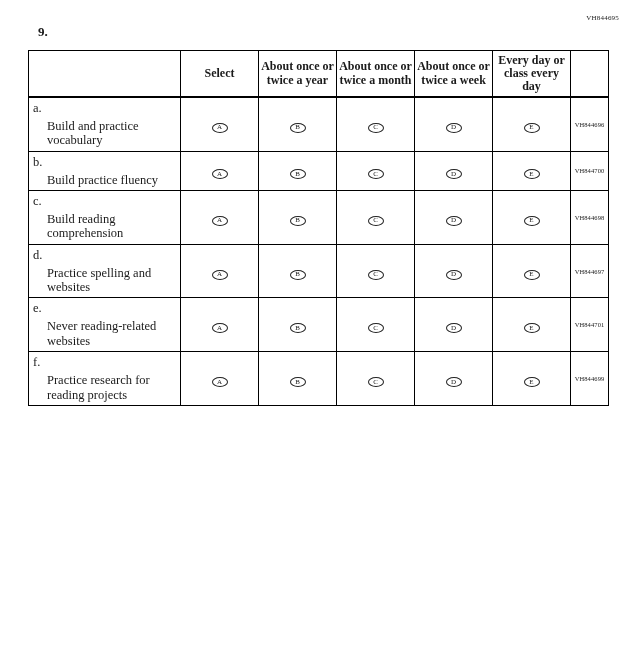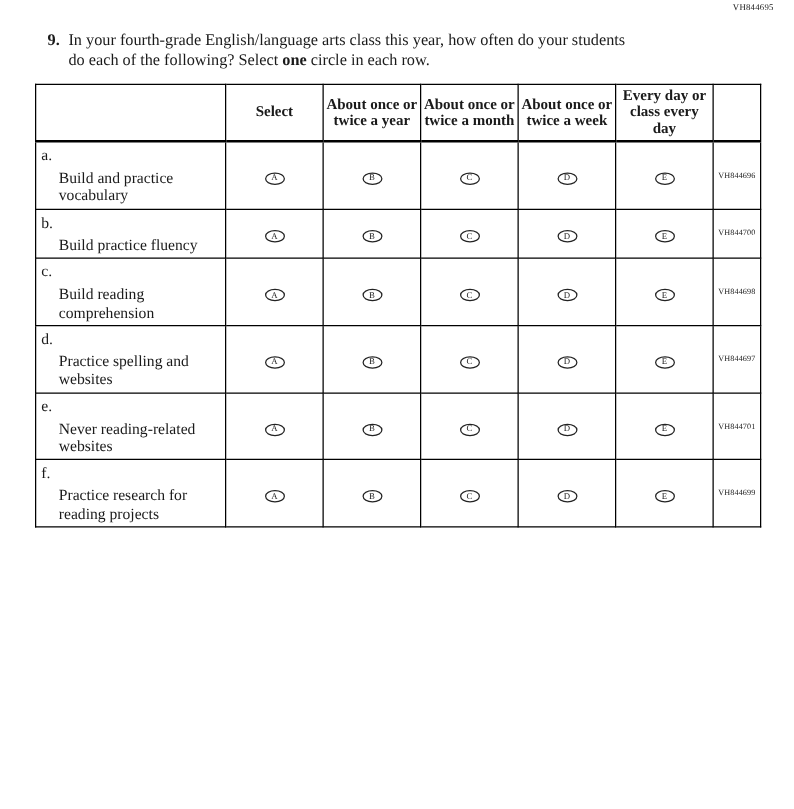--- a/index.html
+++ b/index.html
@@ -5,21 +5,21 @@
   * { margin: 0; padding: 0; box-sizing: border-box; }
   html, body { width: 635px; height: 647px; }
   body {
     background: #ffffff;
     font-family: "Liberation Serif", "DejaVu Serif", serif;
     color: #1a1a1a;
     position: relative;
   }
   .page-code {
     position: absolute;
-    top: 2px;
+    top: 14px;
     right: 16px;
     font-size: 7px;
     letter-spacing: 0.2px;
     color: #222;
     font-family: Liberation Serif, serif;
   }
   .question {
     display: flex;
     margin: 24px 0 10px 38px;
     font-size: 13px;
@@ -84,21 +84,20 @@
     padding: 0 1px;
   }
 </style>
 </head>
 <body>
 
 <div class="page-code">VH844695</div>
 
 <div class="question">
   <span class="q-number">9.</span>
-  <span class="q-text"><span>In your fourth-grade English/language arts class this year, how often do your students do each of the following? Select </span><span class="q-bold">one</span><span> circle in each row.</span></span>
 </div>
 
 <table class="survey">
   <colgroup>
     <col style="width:152px">
     <col style="width:78px">
     <col style="width:78px">
     <col style="width:78px">
     <col style="width:78px">
     <col style="width:78px">

